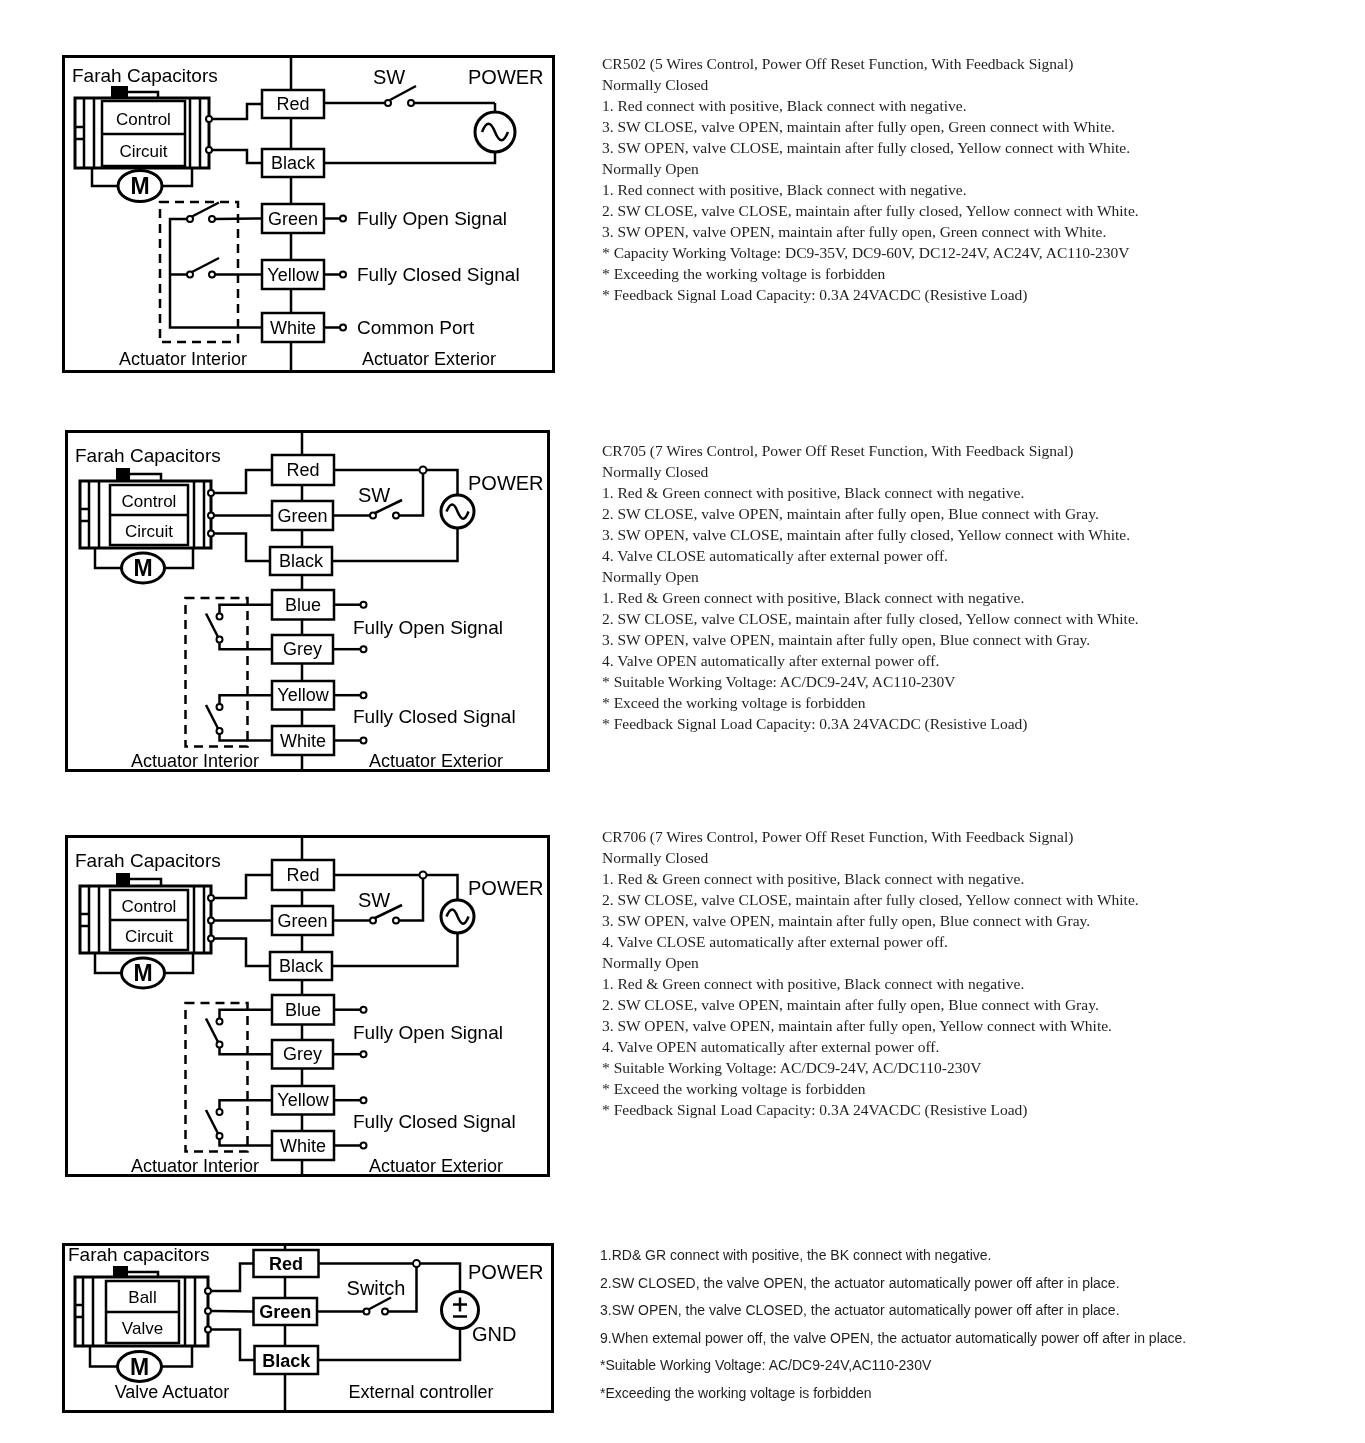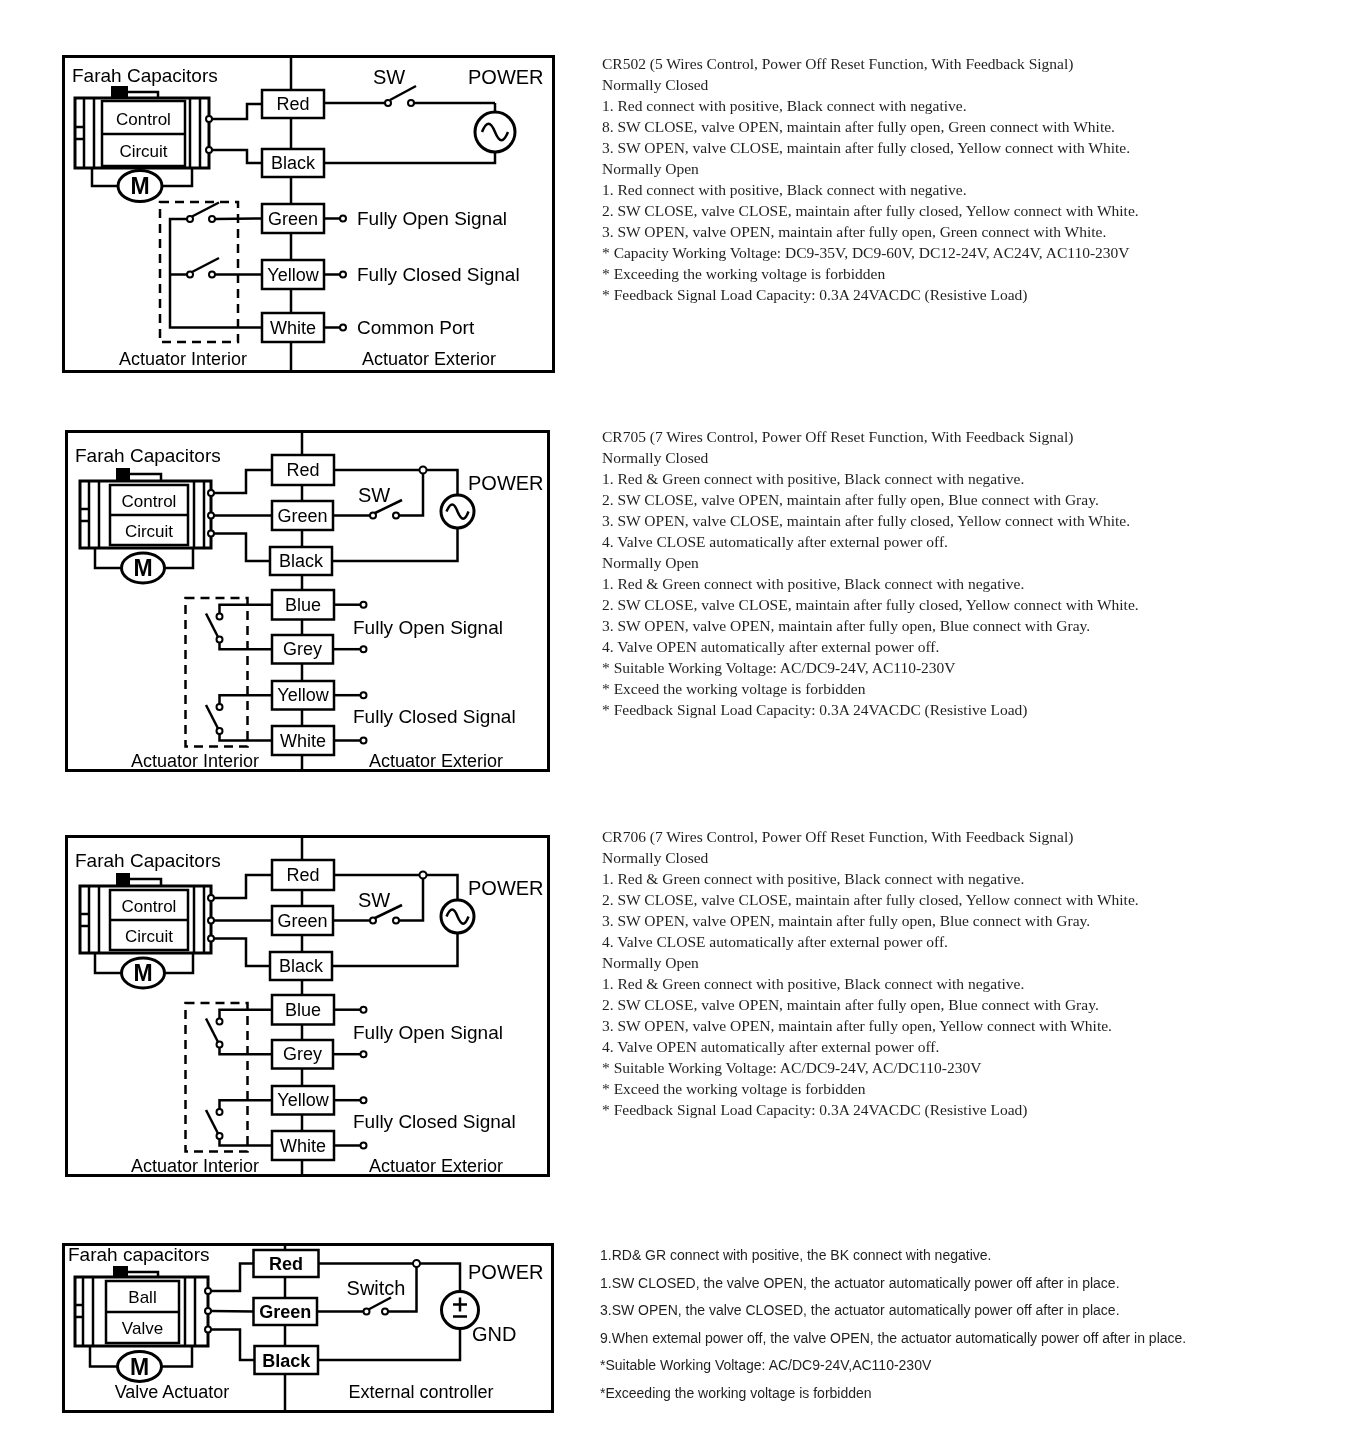--- a/index.html
+++ b/index.html
@@ -377,32 +377,32 @@
     </g>
 
     <text class="t-foot" x="110" y="155">Valve Actuator</text>
     <text class="t-foot" x="359" y="155">External controller</text>
   </svg>
 
   <div class="notes notes-small" style="left:602px;top:53px;">
     <div class="note-line">CR502 (5 Wires Control, Power Off Reset Function, With Feedback Signal)</div>
     <div class="note-line">Normally Closed</div>
     <div class="note-line">1. Red connect with positive, Black connect with negative.</div>
-    <div class="note-line">8. SW CLOSE, valve OPEN, maintain after fully open, Green connect with White.</div>
+    <div class="note-line">3. SW CLOSE, valve OPEN, maintain after fully open, Green connect with White.</div>
     <div class="note-line">3. SW OPEN, valve CLOSE, maintain after fully closed, Yellow connect with White.</div>
     <div class="note-line">Normally Open</div>
     <div class="note-line">1. Red connect with positive, Black connect with negative.</div>
     <div class="note-line">2. SW CLOSE, valve CLOSE, maintain after fully closed, Yellow connect with White.</div>
     <div class="note-line">3. SW OPEN, valve OPEN, maintain after fully open, Green connect with White.</div>
     <div class="note-line">* Capacity Working Voltage: DC9-35V, DC9-60V, DC12-24V, AC24V, AC110-230V</div>
     <div class="note-line">* Exceeding the working voltage is forbidden</div>
     <div class="note-line">* Feedback Signal Load Capacity: 0.3A 24VACDC (Resistive Load)</div>
   </div>
 
-  <div class="notes notes-small" style="left:602px;top:426px;">
+  <div class="notes notes-small" style="left:602px;top:440px;">
     <div class="note-line">CR705 (7 Wires Control, Power Off Reset Function, With Feedback Signal)</div>
     <div class="note-line">Normally Closed</div>
     <div class="note-line">1. Red &amp; Green connect with positive, Black connect with negative.</div>
     <div class="note-line">2. SW CLOSE, valve OPEN, maintain after fully open, Blue connect with Gray.</div>
     <div class="note-line">3. SW OPEN, valve CLOSE, maintain after fully closed, Yellow connect with White.</div>
     <div class="note-line">4. Valve CLOSE automatically after external power off.</div>
     <div class="note-line">Normally Open</div>
     <div class="note-line">1. Red &amp; Green connect with positive, Black connect with negative.</div>
     <div class="note-line">2. SW CLOSE, valve CLOSE, maintain after fully closed, Yellow connect with White.</div>
     <div class="note-line">3. SW OPEN, valve OPEN, maintain after fully open, Blue connect with Gray.</div>
@@ -424,20 +424,20 @@
     <div class="note-line">2. SW CLOSE, valve OPEN, maintain after fully open, Blue connect with Gray.</div>
     <div class="note-line">3. SW OPEN, valve OPEN, maintain after fully open, Yellow connect with White.</div>
     <div class="note-line">4. Valve OPEN automatically after external power off.</div>
     <div class="note-line">* Suitable Working Voltage: AC/DC9-24V, AC/DC110-230V</div>
     <div class="note-line">* Exceed the working voltage is forbidden</div>
     <div class="note-line">* Feedback Signal Load Capacity: 0.3A 24VACDC (Resistive Load)</div>
   </div>
 
   <div class="notes notes-big" style="left:600px;top:1242px;">
     <div class="note-line">1.RD&amp; GR connect with positive, the BK connect with negative.</div>
-    <div class="note-line">1.SW CLOSED, the valve OPEN, the actuator automatically power off after in place.</div>
+    <div class="note-line">2.SW CLOSED, the valve OPEN, the actuator automatically power off after in place.</div>
     <div class="note-line">3.SW OPEN, the valve CLOSED, the actuator automatically power off after in place.</div>
     <div class="note-line">9.When extemal power off, the valve OPEN, the actuator automatically power off after in place.</div>
     <div class="note-line">*Suitable Working Voltage: AC/DC9-24V,AC110-230V</div>
     <div class="note-line">*Exceeding the working voltage is forbidden</div>
   </div>
 
 </div>
 
 </body></html>

